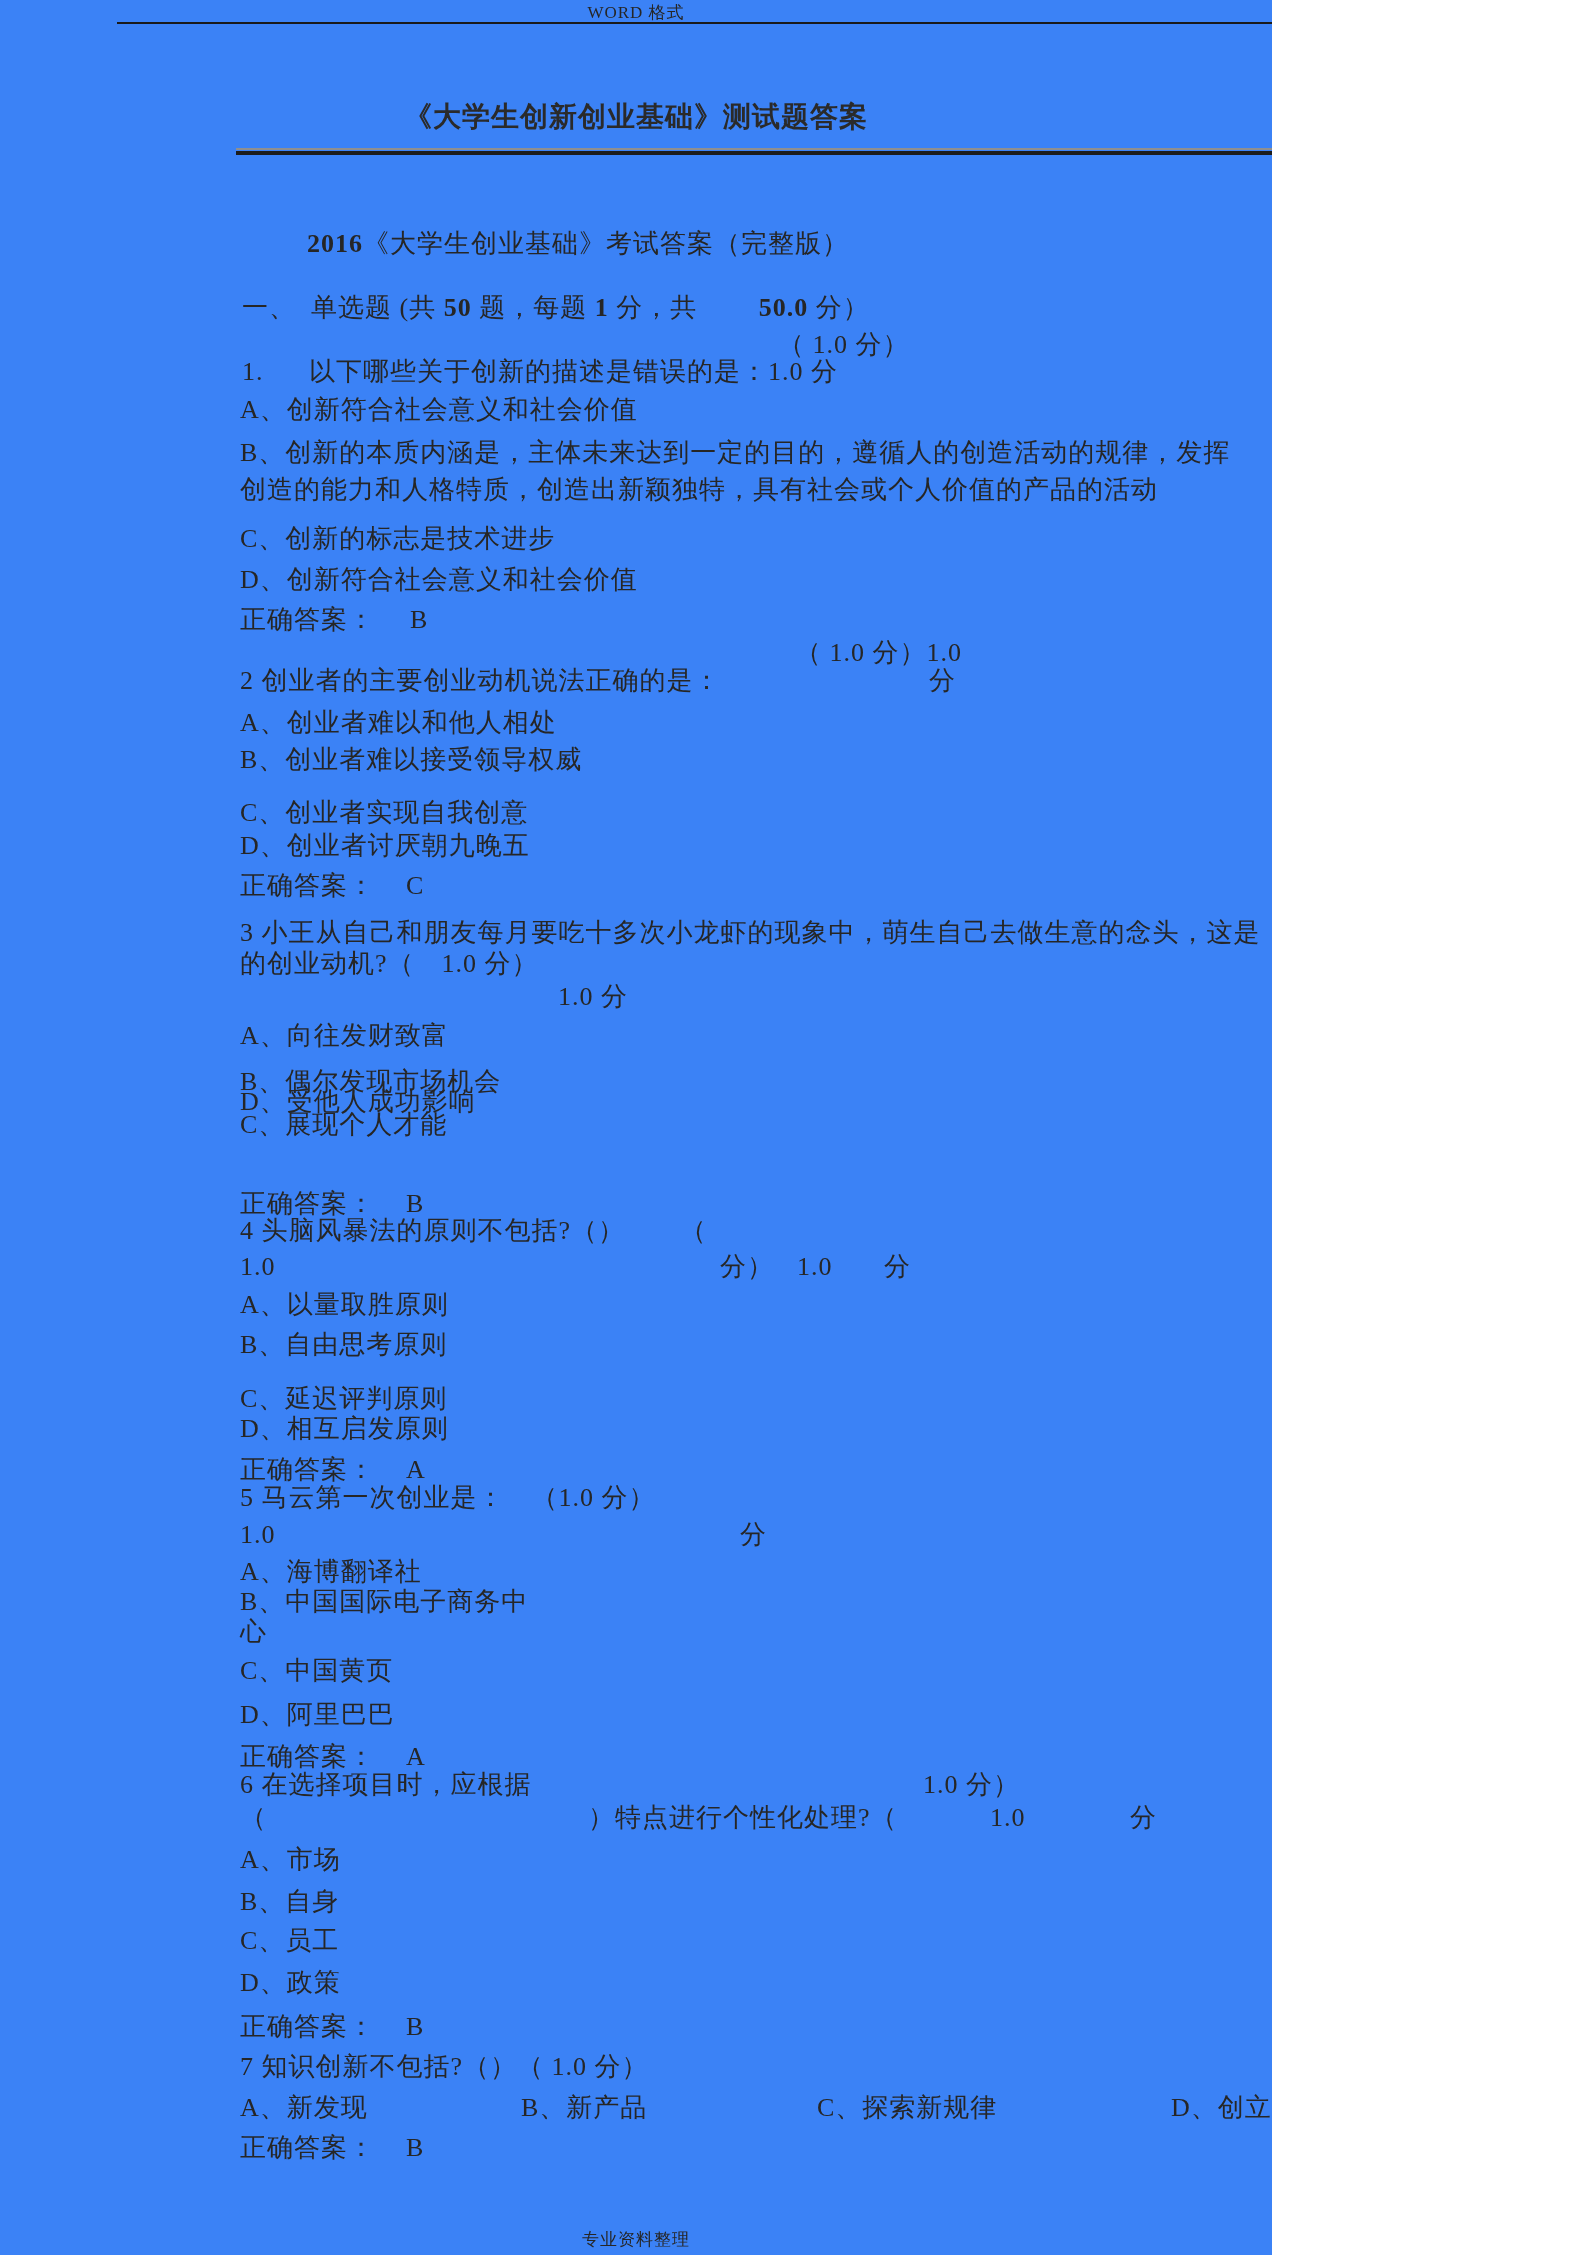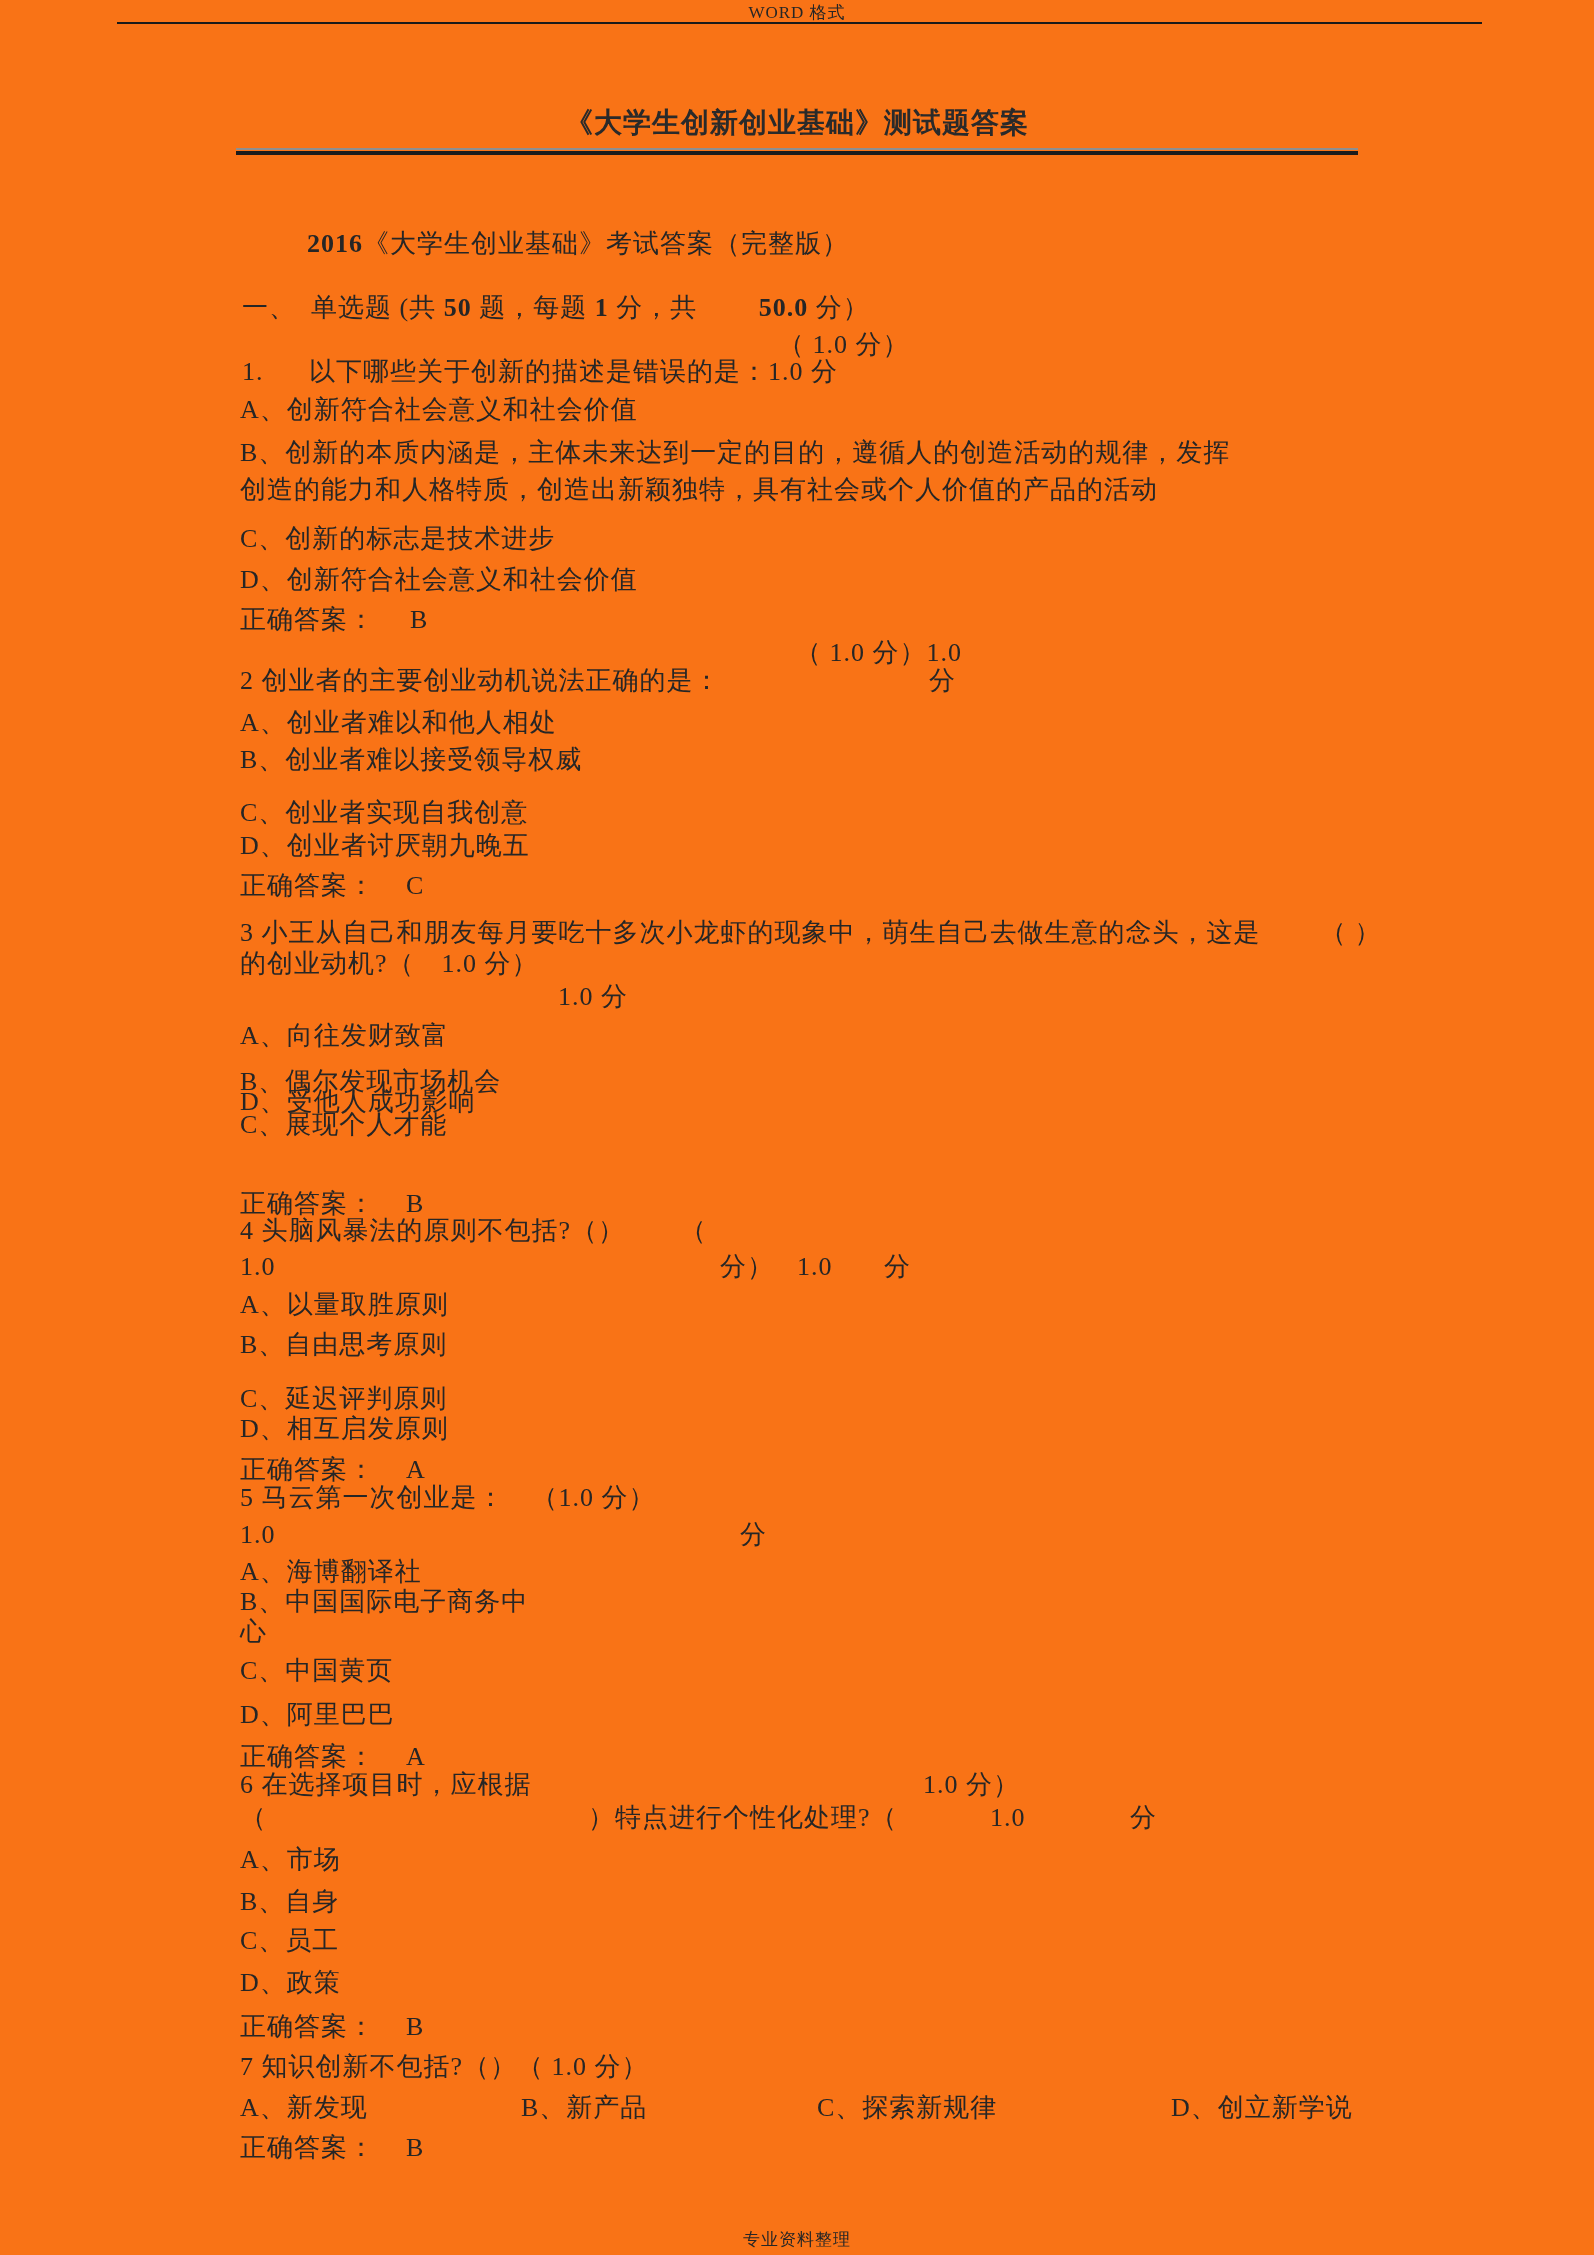--- a/index.html
+++ b/index.html
@@ -1,21 +1,21 @@
 <!DOCTYPE html>
 <html><head>
 <meta charset="utf-8">
 <style>
   * { box-sizing: border-box; }
   html, body { margin: 0; padding: 0; background: #ffffff; }
   .page {
     position: relative;
-    width: 1594px;
+    width: 1272px;
     height: 2255px;
-    background: #f97316;
+    background: #3b82f6;
     font-family: "Liberation Serif", "DejaVu Serif", serif;
     color: #262626;
     overflow: hidden;
   }
   .t {
     position: absolute;
     left: 240px;
     font-size: 26px;
     line-height: 1.2;
     letter-spacing: 1px;
@@ -31,21 +31,21 @@
   .title-rule-thick { left: 236px; top: 151px; width: 1122px; height: 4px; background: #1c1c1c; }
 </style>
 </head>
 <body>
 
 <div class="page">
 
   <div class="t center small" style="top:3px">WORD 格式</div>
   <div class="rule hdr-rule"></div>
 
-  <div class="t center doc-title" style="top:106px">《大学生创新创业基础》测试题答案</div>
+  <div class="t center doc-title" style="top:100px">《大学生创新创业基础》测试题答案</div>
   <div class="rule title-rule-thin"></div>
   <div class="rule title-rule-thick"></div>
 
   <div class="t" style="top:228px;left:307px"><span class="b">2016</span><span>《大学生创业基础》考试答案（完整版）</span></div>
 
   <div class="t" style="top:292px;left:242px">一、</div>
   <div class="t" style="top:292px;left:311px"><span>单选题 (共 </span><span class="b">50</span><span> 题，每题 </span><span class="b">1</span><span> 分，共　　 </span><span class="b">50.0</span><span> 分）</span></div>
   <div class="t" style="top:329px;left:778px">（ 1.0 分）</div>
 
   <div class="t" style="top:356px;left:242px">1.</div>

